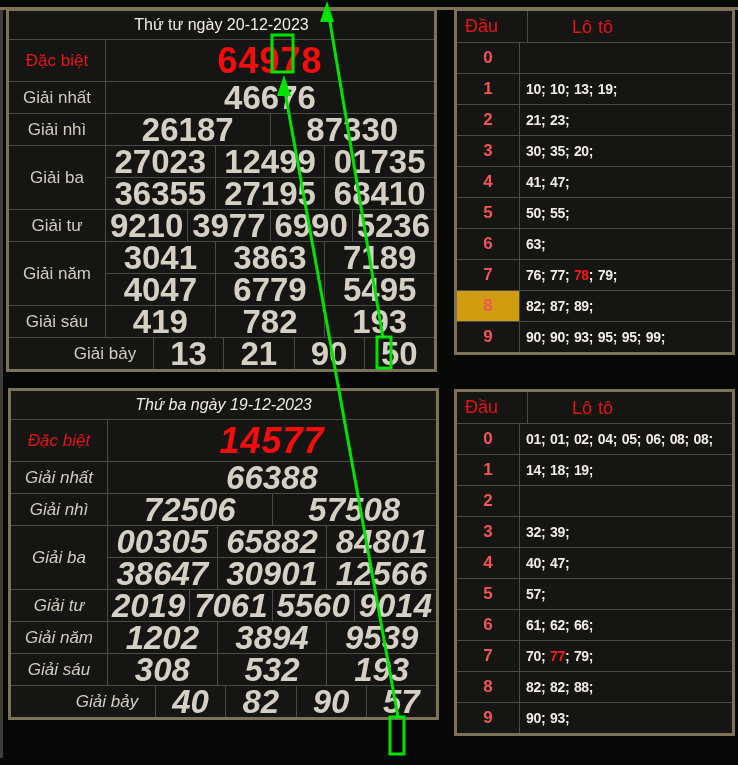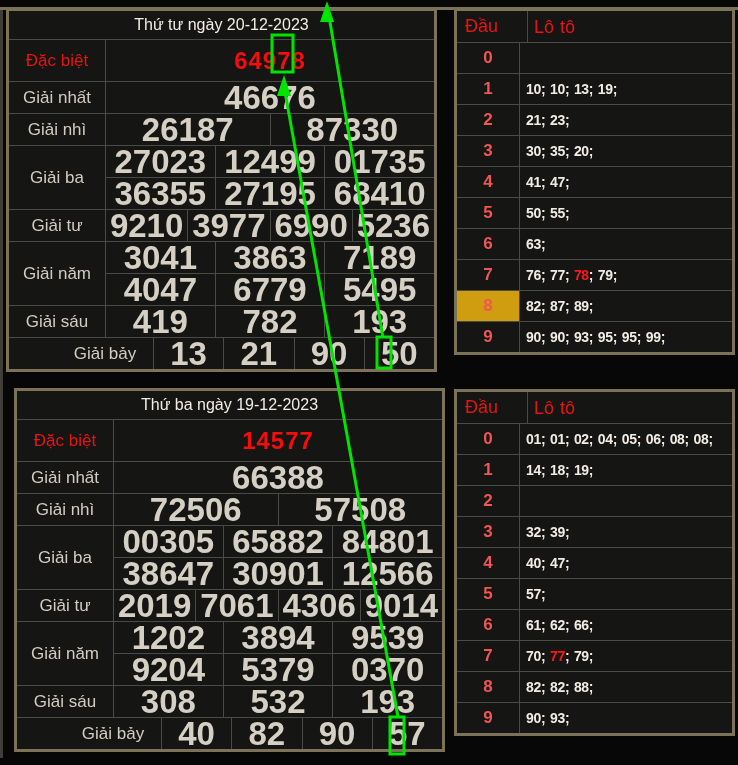--- a/index.html
+++ b/index.html
@@ -27,36 +27,36 @@
   .plabel{flex:0 0 96px;display:flex;align-items:center;justify-content:center;
     border-right:1px solid var(--inner);color:var(--label);font-size:17px;}
   .plabel.redlab{color:var(--label-red);}
   .plines{flex:1;display:flex;flex-direction:column;min-width:0;}
   .pline{display:flex;height:31px;}
   .pline:not(:last-child){border-bottom:1px solid var(--inner);}
   .pcell{flex:1;display:flex;align-items:center;justify-content:center;
     font-weight:bold;font-size:33px;color:var(--num);border-right:1px solid var(--inner);}
   .pcell:last-child{border-right:none;}
   .prow.special .pline{height:41px;}
-  .prow.special .pcell{color:var(--special-red);font-size:24px;letter-spacing:1px;}
+  .prow.special .pcell{color:var(--special-red);font-size:36px;letter-spacing:1px;}
 
   .dau{position:absolute;width:281px;background:var(--cellbg);
     border:3px solid var(--tan);box-sizing:border-box;}
   .dau-row{display:flex;min-height:30px;border-bottom:1px solid var(--inner);}
   .dau-row:last-child{border-bottom:none;}
   .dau-d{flex:0 0 62px;display:flex;align-items:center;justify-content:center;
     color:var(--digit-red);font-weight:bold;font-size:17px;border-right:1px solid var(--inner);}
   .dau-d.gold{background:var(--gold);}
   .dau-v{flex:1;display:flex;align-items:center;padding:3px 4px 3px 6px;min-width:0;}
   .dau-v .txt{color:var(--loto);font-weight:bold;font-size:14px;letter-spacing:-0.3px;line-height:22px;word-spacing:1px;}
   .dau-v .rv{color:var(--loto-red);}
   .dau-head{min-height:31px;}
   .dau-head .dau-d{justify-content:flex-start;padding-left:8px;
     color:var(--label-red);font-weight:normal;font-size:18px;}
-  .dau-head .dau-v .txt{color:var(--label-red);font-weight:normal;font-size:18px;letter-spacing:0;}
+  .dau-head .dau-v .txt{color:var(--label-red);font-weight:normal;font-size:18px;letter-spacing:0;margin-left:38px;}
 
   .overlay{position:absolute;left:0;top:0;z-index:10;pointer-events:none;color:var(--green);}
 </style>
 </head>
 <body>
 
 <div class="left-stripe"></div>
 <div class="top-rule"></div>
 
 <div class="board" id="board-0" style="left:6px;top:8px;">
@@ -145,21 +145,21 @@
             <div class="pcell">13</div>
             <div class="pcell">21</div>
             <div class="pcell">90</div>
             <div class="pcell">50</div>
           </div>
         </div>
       </div>
     </div>
 </div>
 
-<div class="board" id="board-1" style="left:14px;top:388px;">
+<div class="board" id="board-1" style="left:8px;top:388px;font-style:italic;">
   <div class="board-title">Thứ ba ngày 19-12-2023</div>
   <div class="board-rows">
       <div class="prow special">
         <div class="plabel redlab">Đặc biệt</div>
         <div class="plines">
           <div class="pline">
             <div class="pcell">14577</div>
           </div>
         </div>
       </div>
@@ -194,37 +194,32 @@
             <div class="pcell">12566</div>
           </div>
         </div>
       </div>
       <div class="prow">
         <div class="plabel">Giải tư</div>
         <div class="plines">
           <div class="pline">
             <div class="pcell">2019</div>
             <div class="pcell">7061</div>
-            <div class="pcell">4306</div>
+            <div class="pcell">5560</div>
             <div class="pcell">9014</div>
           </div>
         </div>
       </div>
       <div class="prow">
         <div class="plabel">Giải năm</div>
         <div class="plines">
           <div class="pline">
             <div class="pcell">1202</div>
             <div class="pcell">3894</div>
             <div class="pcell">9539</div>
-          </div>
-          <div class="pline">
-            <div class="pcell">9204</div>
-            <div class="pcell">5379</div>
-            <div class="pcell">0370</div>
           </div>
         </div>
       </div>
       <div class="prow">
         <div class="plabel">Giải sáu</div>
         <div class="plines">
           <div class="pline">
             <div class="pcell">308</div>
             <div class="pcell">532</div>
             <div class="pcell">193</div>

